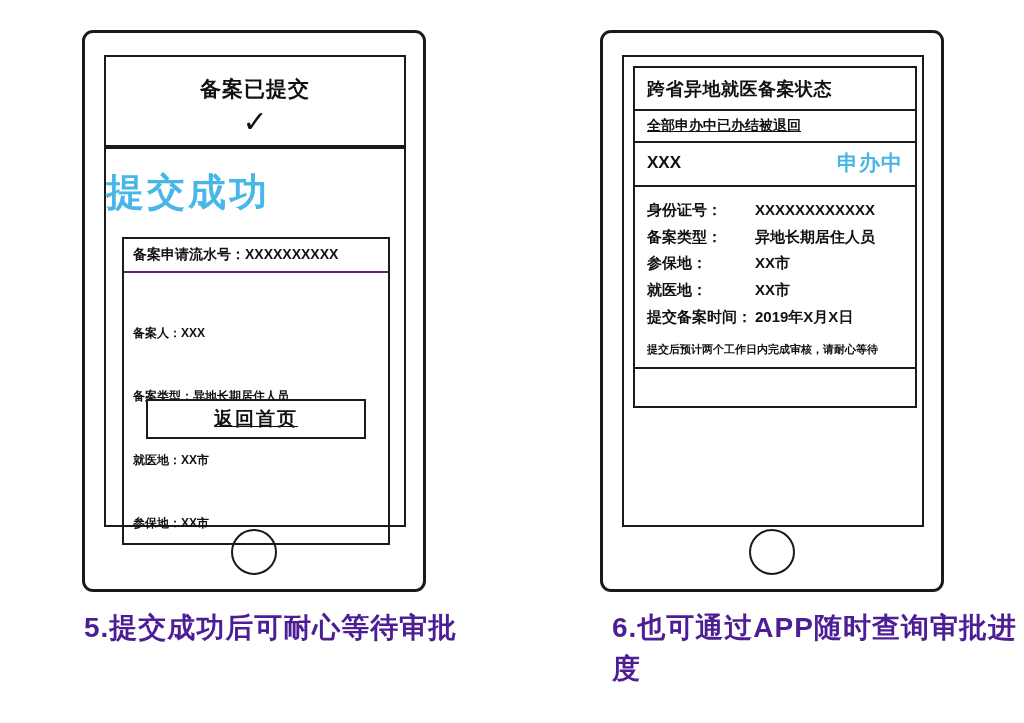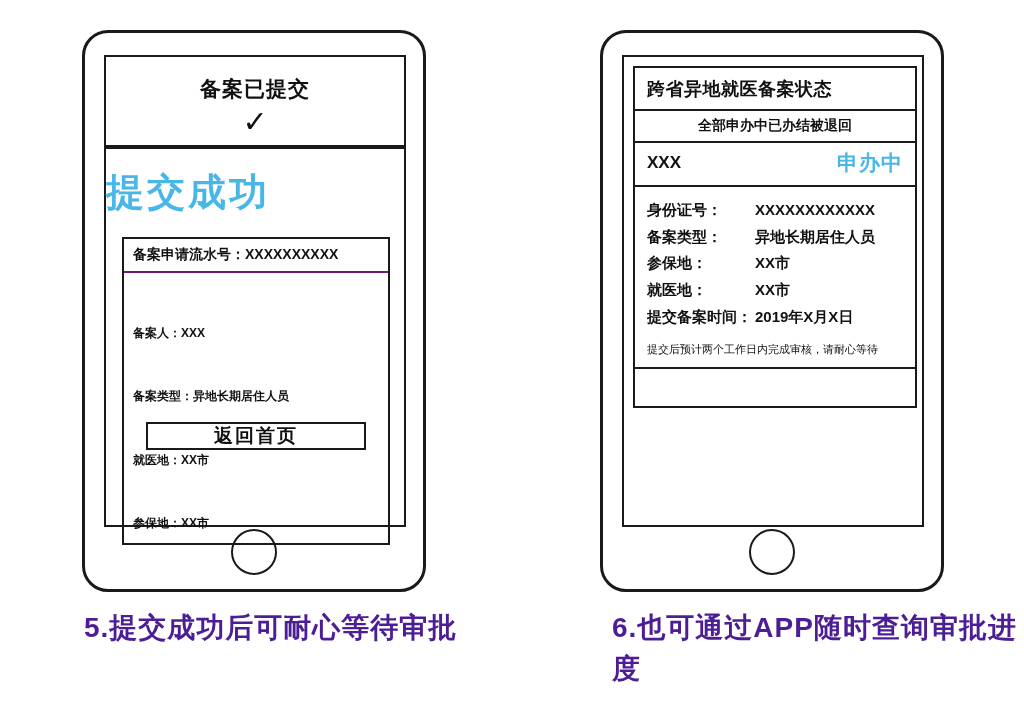--- a/index.html
+++ b/index.html
@@ -18,21 +18,21 @@
   .stage {
     position: relative;
     width: 1024px;
     height: 723px;
   }
 
   
   .phone {
     position: absolute;
     border: 3px solid #1a1a1a;
-    border-radius: 26px;
+    border-radius: 11px;
     background: #ffffff;
     box-sizing: border-box;
   }
   #phone-left  { left: 82px;  top: 30px; width: 344px; height: 562px; }
   #phone-right { left: 600px; top: 30px; width: 344px; height: 562px; }
 
   .screen {
     position: absolute;
     left: 19px;
     top: 22px;
@@ -105,57 +105,59 @@
   .l-row {
     font-size: 12px;
     font-weight: bold;
     line-height: 1.62;
     white-space: nowrap;
     margin-top: 44px;
   }
   .l-btn {
     position: absolute;
     left: 40px;
-    top: 365px;
+    top: 342px;
     width: 220px;
-    height: 28px;
+    height: 40px;
     border: 2px solid #1a1a1a;
     box-sizing: border-box;
     display: flex;
     align-items: center;
     justify-content: center;
     font-size: 19px;
     font-weight: bold;
     letter-spacing: 2px;
     background: #ffffff;
+    text-decoration: underline;
   }
 
   
   .r-inner {
     position: absolute;
     left: 9px; top: 9px;
     width: 284px;
     height: 342px;
     border: 2px solid #1a1a1a;
     box-sizing: border-box;
   }
   .r-title {
     padding: 9px 0 8px 12px;
     font-size: 18px;
     font-weight: bold;
     letter-spacing: 0.5px;
     border-bottom: 2px solid #1a1a1a;
   }
   .r-tabs {
     display: flex;
-    justify-content: center;
+    justify-content: flex-start;
     padding: 6px 12px 6px 12px;
     border-bottom: 2px solid #1a1a1a;
     font-size: 14px;
     font-weight: bold;
+    text-decoration: underline;
   }
   .r-tab { white-space: nowrap; }
   .r-statusrow {
     display: flex;
     justify-content: space-between;
     align-items: center;
     padding: 6px 12px 8px 12px;
     border-bottom: 2px solid #1a1a1a;
   }
   .r-name {
@@ -176,21 +178,21 @@
     font-size: 15px;
     font-weight: bold;
     line-height: 1.78;
     white-space: nowrap;
   }
   .r-label { width: 108px; flex: none; }
   .r-value { }
   .r-note {
     padding: 6px 2px 10px 12px;
     font-size: 11px;
-    font-weight: normal;
+    font-weight: bold;
     white-space: nowrap;
     border-bottom: 2px solid #1a1a1a;
   }
 
   
   .caption {
     position: absolute;
     font-size: 28px;
     font-weight: bold;
     line-height: 1.45;

